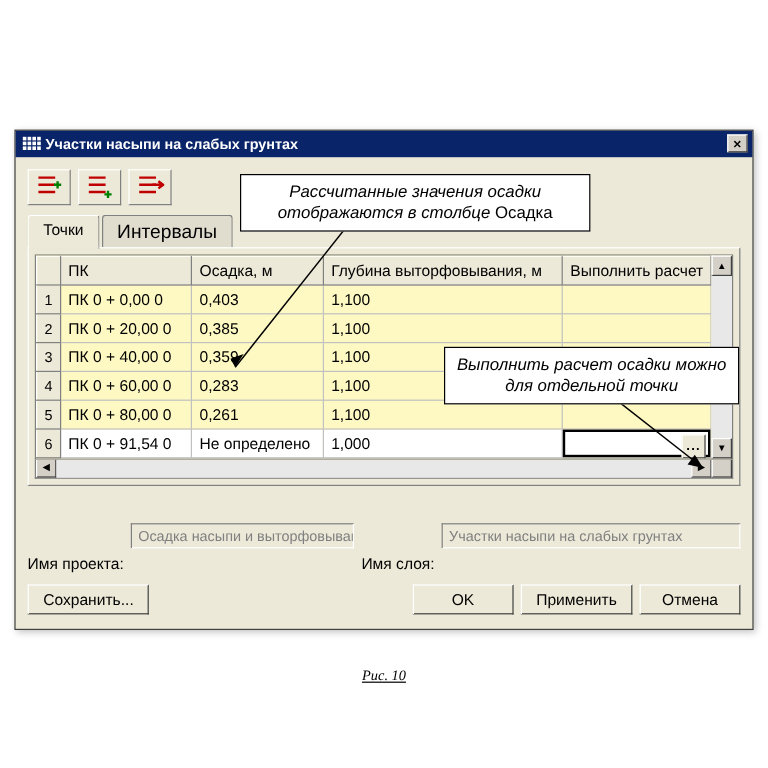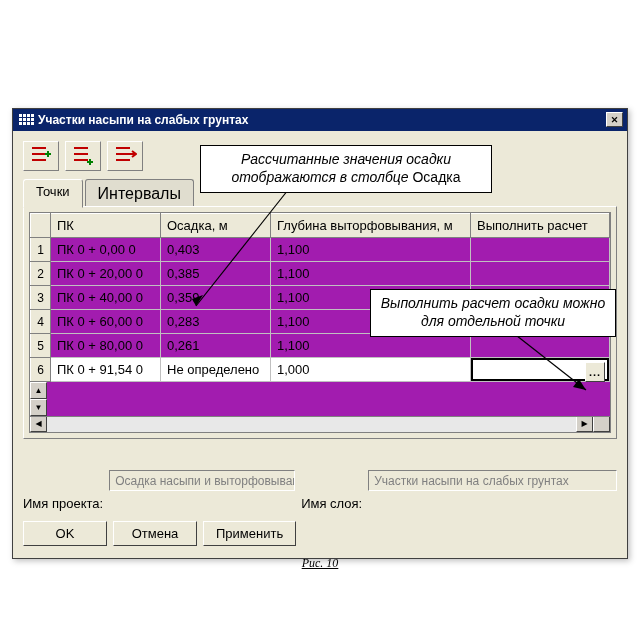--- a/index.html
+++ b/index.html
@@ -121,24 +121,23 @@
   .panel {
     border:1px solid #808080;
     border-top-color:#fff;
     border-left-color:#fff;
     background:#ece9d8;
     padding:5px;
     position:relative;
   }
   .grid-wrap {
     border:1px solid #808080;
-    background:#a21caf;
+    background:#fef9c3;
     position:relative;
     display:flex;
-    flex-direction:column;
   }
   .grid-body { flex:1; overflow:hidden; }
   table.datagrid {
     border-collapse: collapse;
     width: 100%;
     font-size:13px;
   }
   table.datagrid th, table.datagrid td {
     border: 1px solid #c0c0c0;
     text-align: left;
@@ -385,24 +384,25 @@
     </div>
 
     <div class="bottom-row">
       <span class="lbl">Имя проекта:</span>
       <span class="ro-input" style="max-width:186px">Осадка насыпи и выторфовывание</span>
       <span class="lbl">Имя слоя:</span>
       <span class="ro-input">Участки насыпи на слабых грунтах</span>
     </div>
 
     <div class="btn-row">
+      <div class="btn">Сохранить...</div>
       <div class="btn-group">
         <div class="btn">OK</div>
+        <div class="btn">Применить</div>
         <div class="btn">Отмена</div>
-        <div class="btn">Применить</div>
       </div>
     </div>
   </div>
 </div>
 
 <div class="callout1">
   <span>Рассчитанные значения осадки</span><br>
   <span>отображаются в столбце</span>
   <span class="osadka">Осадка</span>
 </div>

